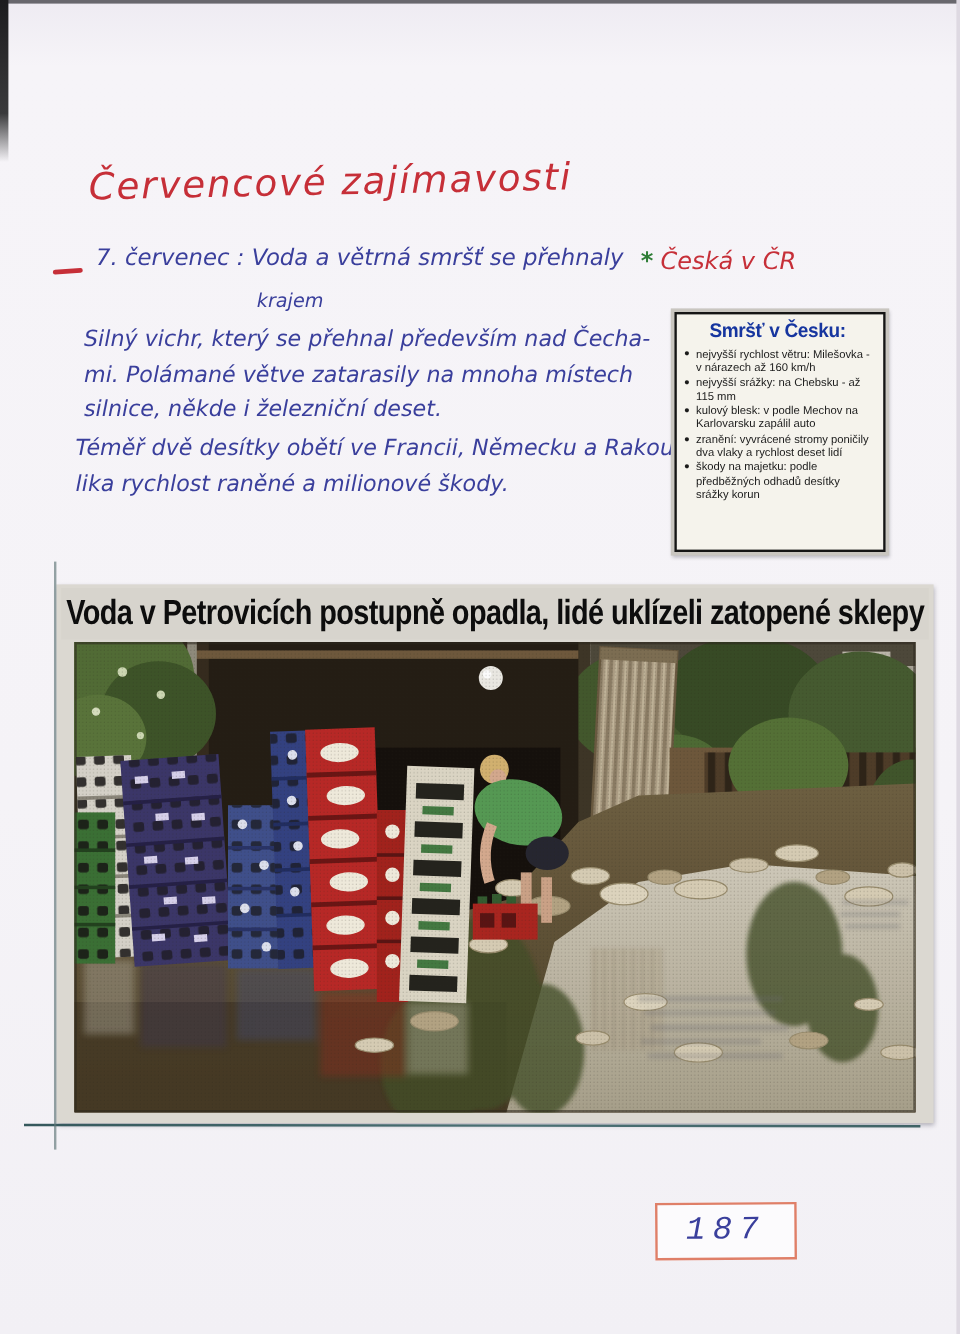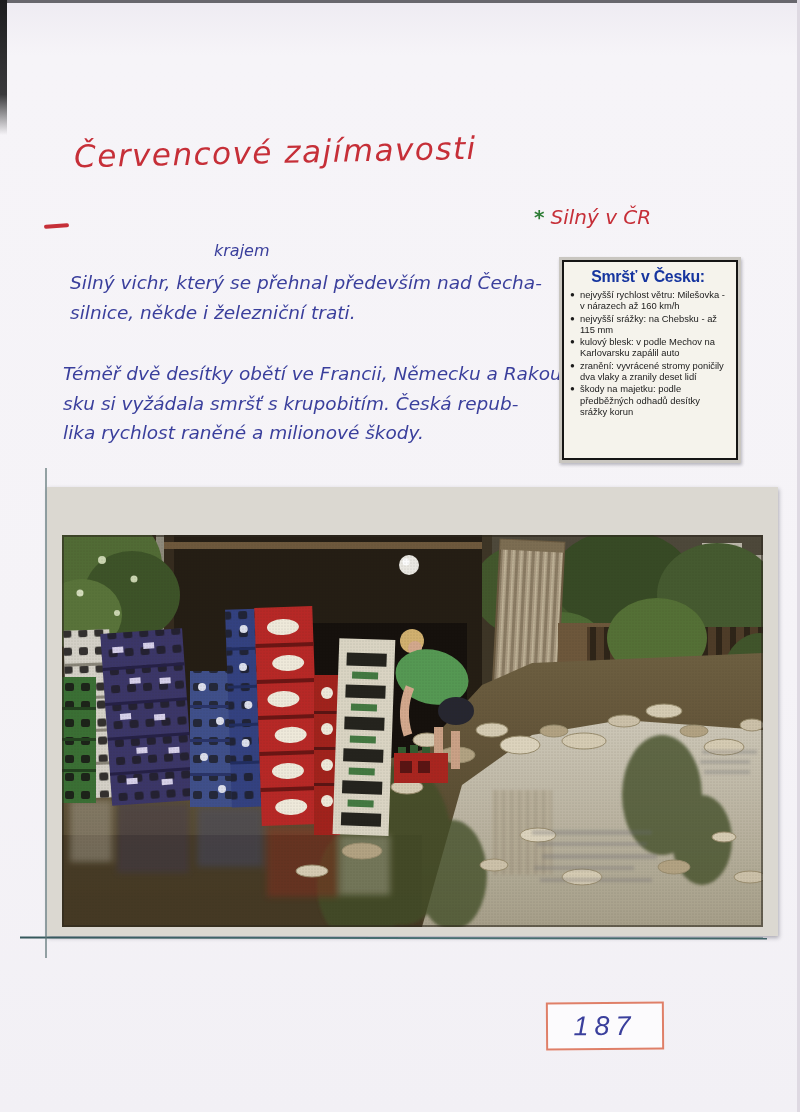--- a/index.html
+++ b/index.html
@@ -52,64 +52,68 @@
 
   
   .h-line{position:absolute;left:20px;top:937px;width:747px;height:2px;
           background:linear-gradient(90deg,#35585c,#4a7074 55%,#3f6366);transform:rotate(.08deg);}
   .v-line{position:absolute;left:45px;top:468px;width:2px;height:490px;background:#5d7476;opacity:.65;}
 
   
   .pagenum{position:absolute;left:546px;top:1002px;width:114px;height:44px;background:#fcfbfd;
            border:2px solid #df7f68;display:flex;align-items:center;justify-content:center;
            transform:rotate(-.4deg);}
-  .pagenum span{font-family:Liberation Sans, sans-serif;font-style:italic;color:#3a3f9c;
+  .pagenum span{font-family:Liberation Mono, monospace;font-style:italic;color:#3a3f9c;
                 font-size:27px;letter-spacing:6px;}
 </style>
 </head>
 <body>
 
 <div class="page">
 
   <div class="scan-top"></div>
   <div class="scan-left"></div>
   <div class="scan-right"></div>
 
   <div class="hw hw-red title">Červencové zajímavosti</div>
 
   <div class="dash-mark"></div>
+  <div class="hw hw-blue date-line">7. červenec : Voda a větrná smršť se přehnaly</div>
   <div class="hw hw-blue date-cont">krajem</div>
   <div class="hw hw-red annotation">
-    <span class="star">*</span><span>Silný v ČR</span>
+    <span class="star">*</span><span>Česká v ČR</span>
   </div>
 
   <div class="para para1">
     <div>Silný vichr, který se přehnal především nad Čecha-</div>
-    <div>silnice, někde i železniční trati.</div>
+    <div>mi. Polámané větve zatarasily na mnoha místech</div>
+    <div>silnice, někde i železniční deset.</div>
   </div>
   <div class="para para2">
     <div>Téměř dvě desítky obětí ve Francii, Německu a Rakou-</div>
-    <div>sku si vyžádala smršť s krupobitím. Česká repub-</div>
     <div>lika rychlost raněné a milionové škody.</div>
   </div>
 
   <div class="factbox-wrap">
     <div class="factbox">
       <div class="factbox-title">Smršť v Česku:</div>
       <ul>
         <li><span class="dot">●</span><span class="lbl">nejvyšší rychlost větru:</span><span> Milešovka - v nárazech až 160 km/h</span></li>
         <li><span class="dot">●</span><span class="lbl">nejvyšší srážky:</span><span> na Chebsku - až 115 mm</span></li>
         <li><span class="dot">●</span><span class="lbl">kulový blesk:</span><span> v podle Mechov na Karlovarsku zapálil auto</span></li>
-        <li><span class="dot">●</span><span class="lbl">zranění:</span><span> vyvrácené stromy poničily dva vlaky a zranily deset lidí</span></li>
+        <li><span class="dot">●</span><span class="lbl">zranění:</span><span> vyvrácené stromy poničily dva vlaky a rychlost deset lidí</span></li>
         <li><span class="dot">●</span><span class="lbl">škody na majetku:</span><span> podle předběžných odhadů desítky srážky korun</span></li>
       </ul>
     </div>
   </div>
 
   <div class="clipping">
+    <div class="headline">
+      <span>Voda v Petrovicích postupně opadla, lidé uklízeli zatopené sklepy</span>
+    </div>
     <div class="photo">
       <svg viewBox="0 0 701 392" width="701" height="392">
         <defs>
           <linearGradient id="waterG" x1="0" y1="0" x2="0" y2="1">
             <stop offset="0" stop-color="#6e5e3c"></stop>
               <stop offset=".5" stop-color="#5d4e30"></stop>
               <stop offset="1" stop-color="#4a3d24"></stop>
           </linearGradient>
           <linearGradient id="lightG" x1="0" y1="0" x2="0" y2="1">
             <stop offset="0" stop-color="#d9d3c3"></stop>

